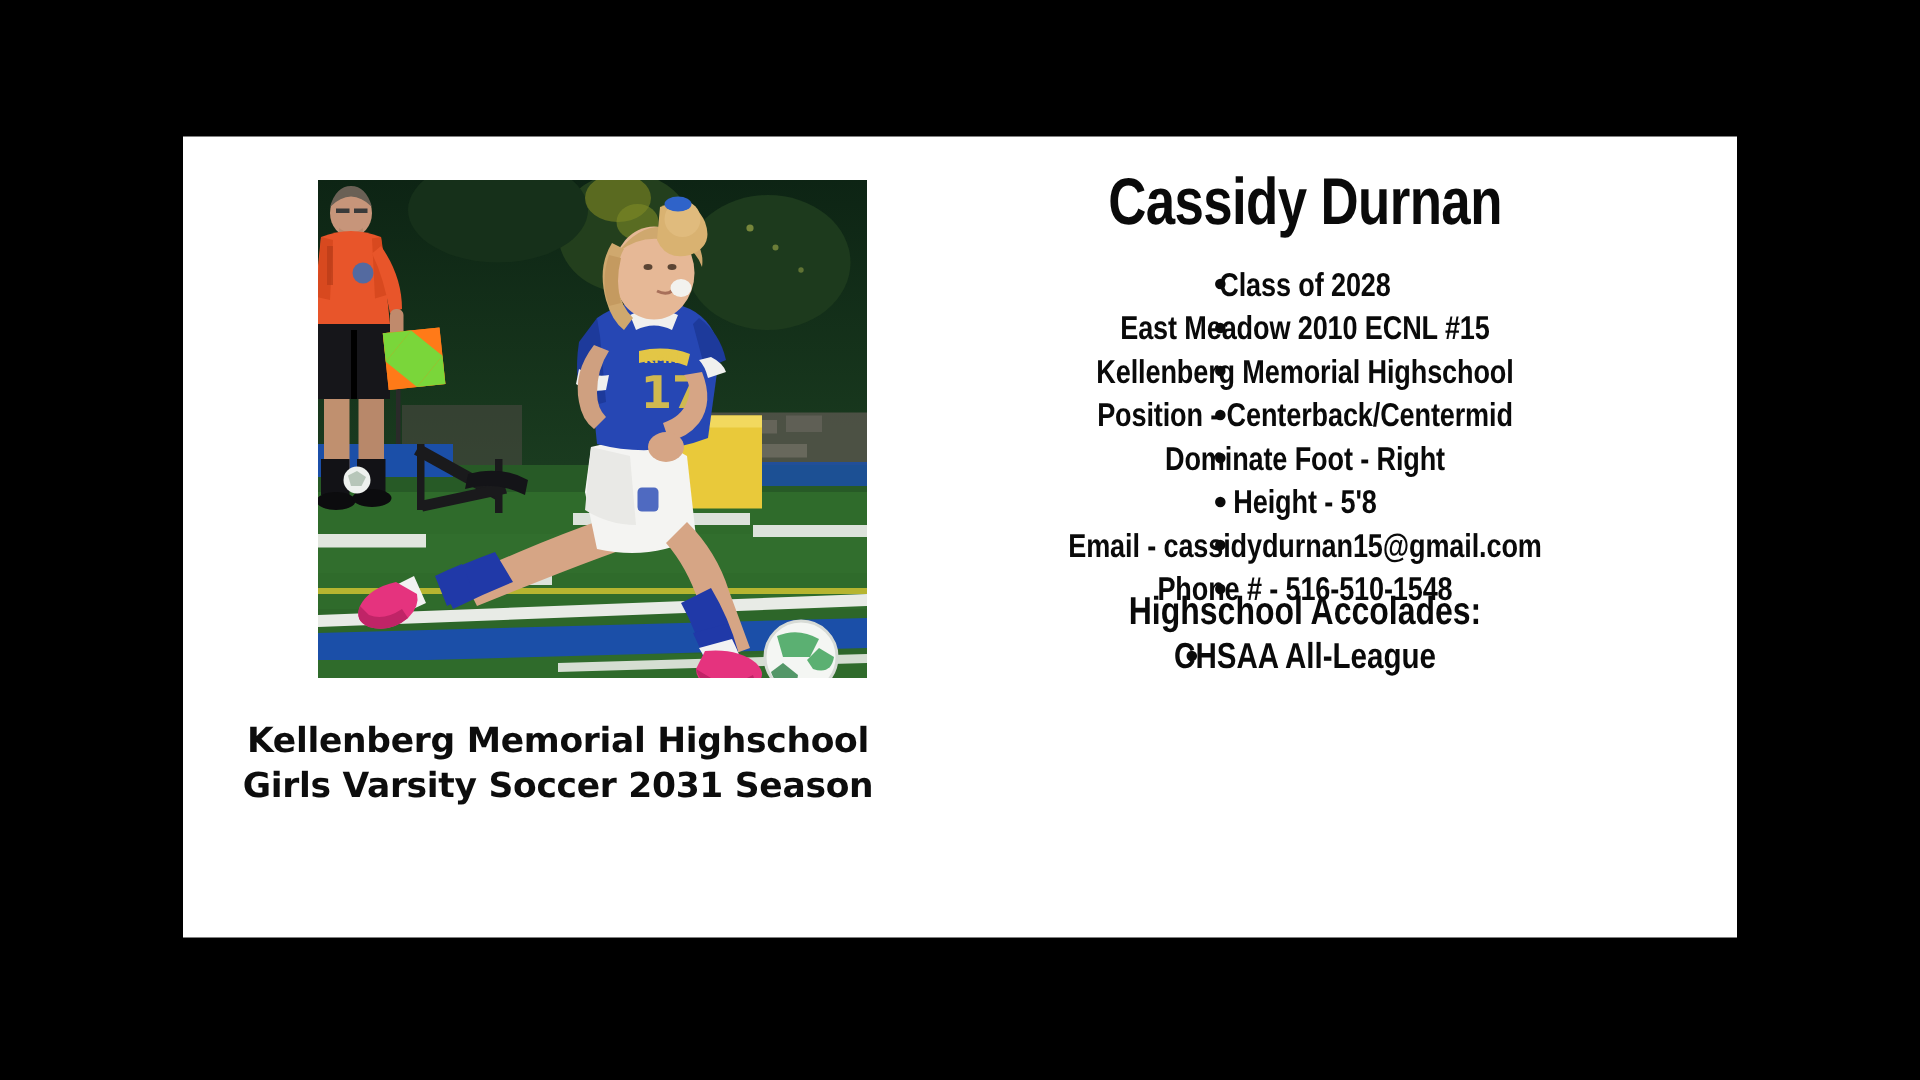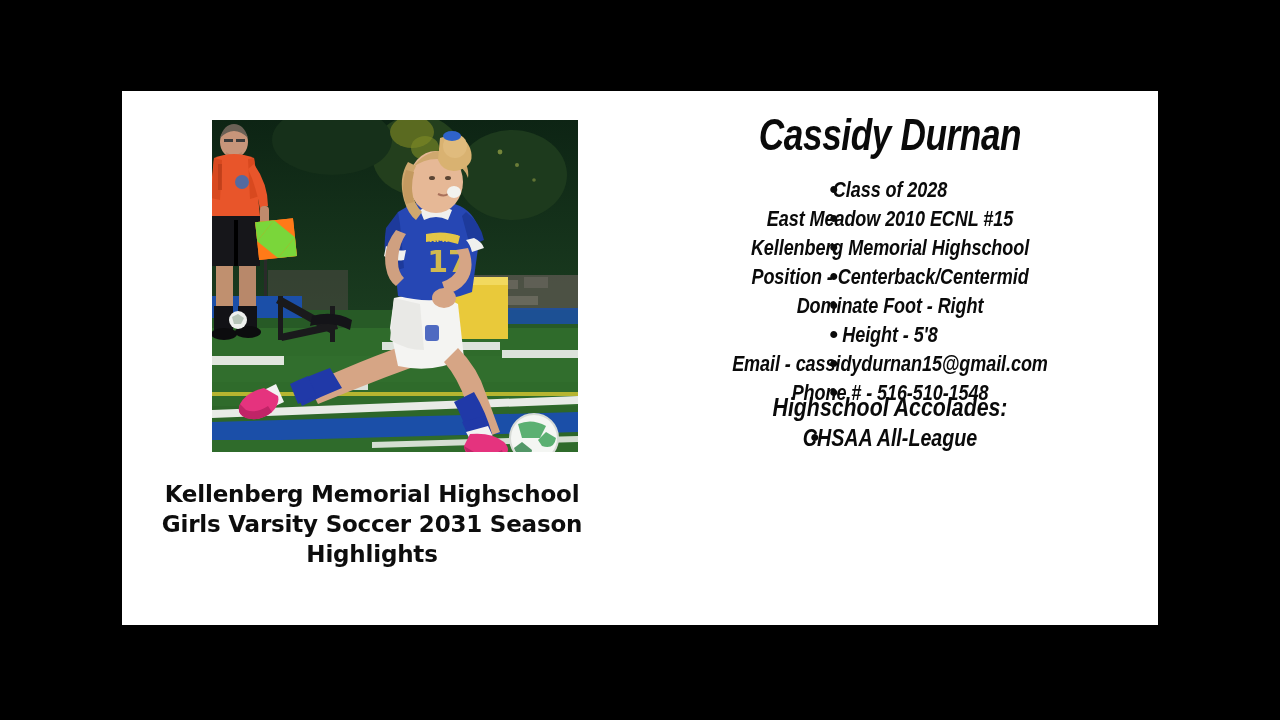--- a/index.html
+++ b/index.html
@@ -50,22 +50,22 @@
     font-weight:700;
     font-size:23px;
     line-height:30px;
     letter-spacing:-0.2px;
     color:#0d0d0d;
   }
 
   
   #right-col {
     position:absolute;
-    left:500px; top:0px;
-    width:536px; height:534px;font-style:italic;
+    left:480px; top:0px;
+    width:536px; height:534px;
   }
 
   #player-name {
     position:absolute;
     left:0px; top:20px;
     width:536px;
     text-align:center;
     font-family:"Liberation Sans Narrow","Liberation Sans", sans-serif;
     font-weight:700;
     font-size:44px;
@@ -343,21 +343,20 @@
             <path d="M330 326 q12 4 14 -8 l-10 -6 l-8 8z" fill="#3fa35a" opacity="0.85"></path>
             <path d="M302 328 q4 12 16 14 l2 -12 l-10 -8z" fill="#2a7f45" opacity="0.8"></path>
             <circle cx="322" cy="318" r="24" fill="none" stroke="#d7dbd6" stroke-width="2"></circle>
           </g>
         </svg>
       </div>
 
       <div id="photo-caption">
         <div>Kellenberg Memorial Highschool</div>
         <div>Girls Varsity Soccer 2031 Season</div>
-        <div>Highlights</div>
       </div>
 
     </div>
 
     <div id="right-col">
 
       <div id="player-name">Cassidy Durnan</div>
 
       <div id="info-list">
           <div class="info-line">

